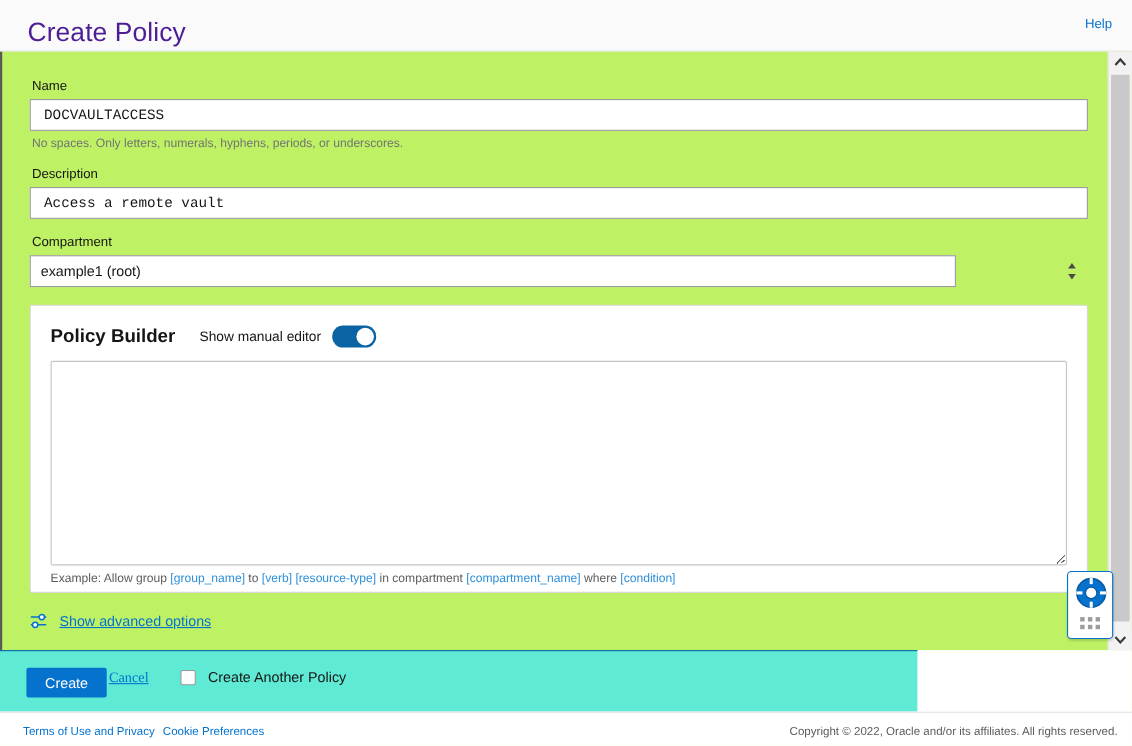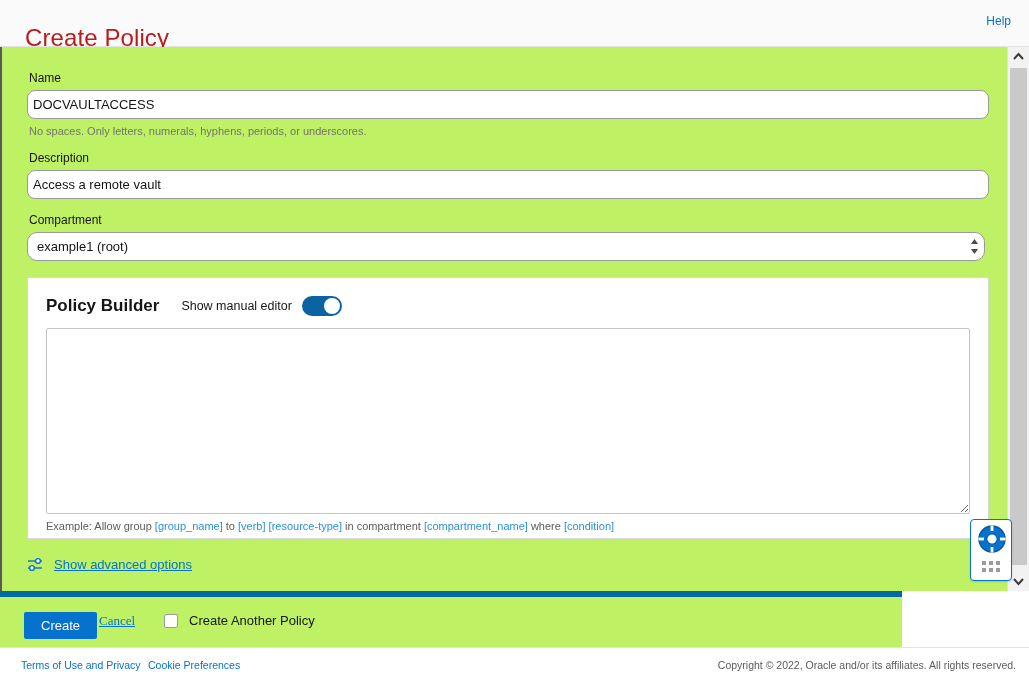--- a/index.html
+++ b/index.html
@@ -30,24 +30,24 @@
     top: 0;
     width: 1029px;
     height: 47px;
     background: #fafafa;
     border-bottom: 1px solid #e3e3e3;
     box-sizing: border-box;
   }
   .dialog-title {
     position: absolute;
     left: 25px;
-    top: 24px;
+    top: 16px;
     font-size: 24px;
     font-weight: normal;
-    color: #b91c1c;
+    color: #4c1d95;
     letter-spacing: .1px;
   }
   .help-link {
     position: absolute;
     right: 18px;
     top: 14px;
     font-size: 12px;
     color: #0572ce;
     text-decoration: none;
     cursor: pointer;
@@ -79,48 +79,48 @@
     color: #161513;
     margin: 0 0 5px 2px;
     display: block;
   }
   .text-input {
     display: block;
     width: 962px;
     height: 29px;
     box-sizing: border-box;
     border: 1px solid #9a9a9a;
-    border-radius: 8px;
-    background: #ffffff;
-    font-family: Liberation Sans, sans-serif;
-    font-size: 13px;
-    color: #161513;
-    padding: 0 5px;
+    border-radius: 0;
+    background: #ffffff;
+    font-family: Liberation Mono, monospace;
+    font-size: 13px;
+    color: #161513;
+    padding: 0 12px;
     outline: none;
   }
   .hint {
     font-size: 11px;
     color: #737373;
     margin: 6px 0 0 2px;
     display: block;
   }
   .block-gap { height: 14px; }
 
   .select-wrap {
     position: relative;
     width: 962px;
     height: 29px;
   }
   .select-input {
     display: block;
-    width: 958px;
+    width: 842px;
     height: 29px;
     box-sizing: border-box;
     border: 1px solid #9a9a9a;
-    border-radius: 10px;
+    border-radius: 0;
     background: #ffffff;
     font-family: "Liberation Sans", sans-serif;
     font-size: 13px;
     color: #161513;
     padding: 0 26px 0 9px;
     outline: none;
     line-height: 27px;
     cursor: pointer;
   }
   .stepper-arrows {
@@ -246,24 +246,24 @@
     background: #c9c9c9;
     border-radius: 1px;
     cursor: pointer;
   }
 
   
   .action-bar {
     position: absolute;
     left: 0;
     top: 591px;
-    width: 902px;
+    width: 834px;
     height: 56px;
-    background: #bef264;
-    border-top: 6px solid #0369a1;
+    background: #5eead4;
+    border-top: 1px solid #0369a1;
     box-sizing: border-box;
   }
   .btn-create {
     position: absolute;
     left: 24px;
     top: 15px;
     height: 27px;
     padding: 0 17px;
     background: #0572ce;
     color: #ffffff;

